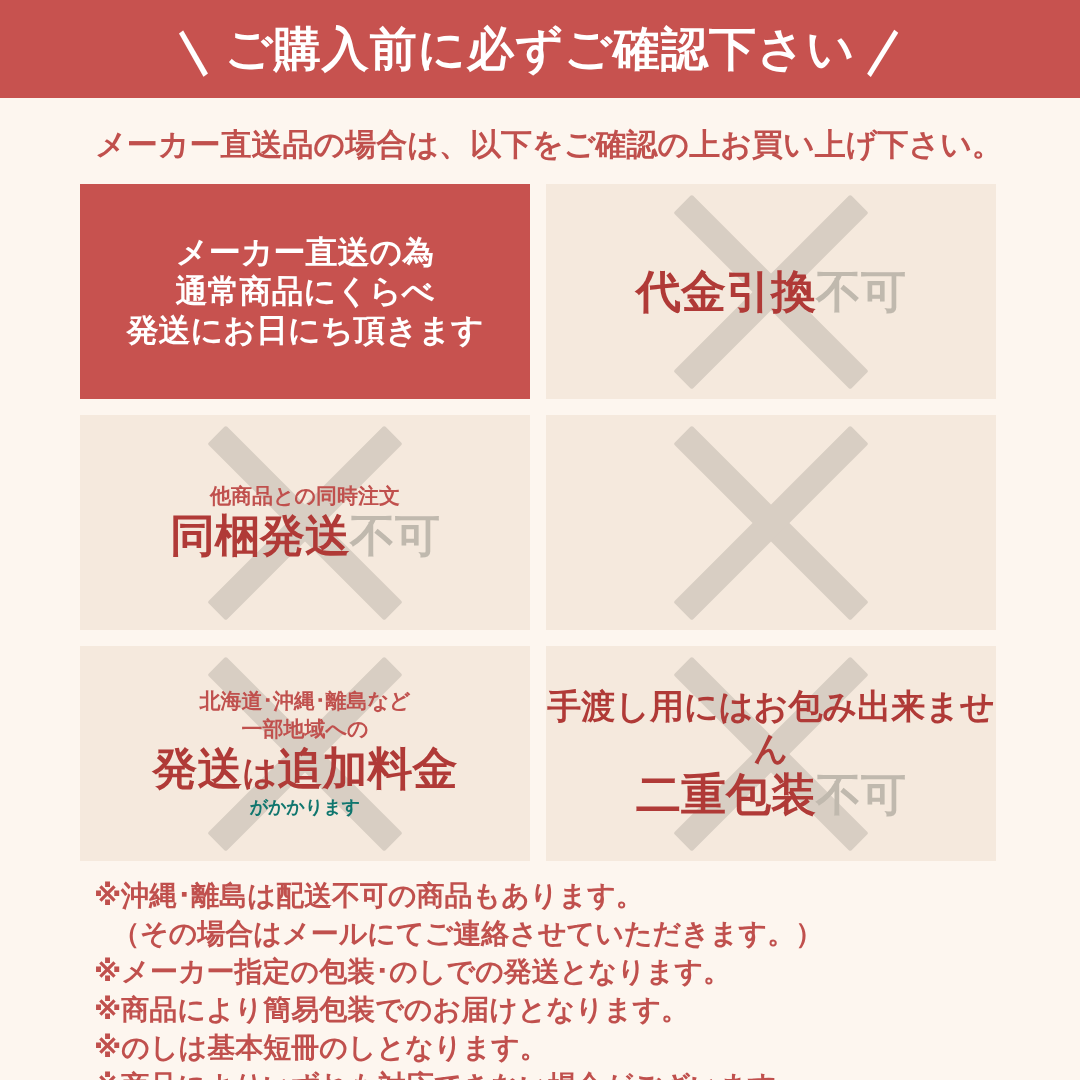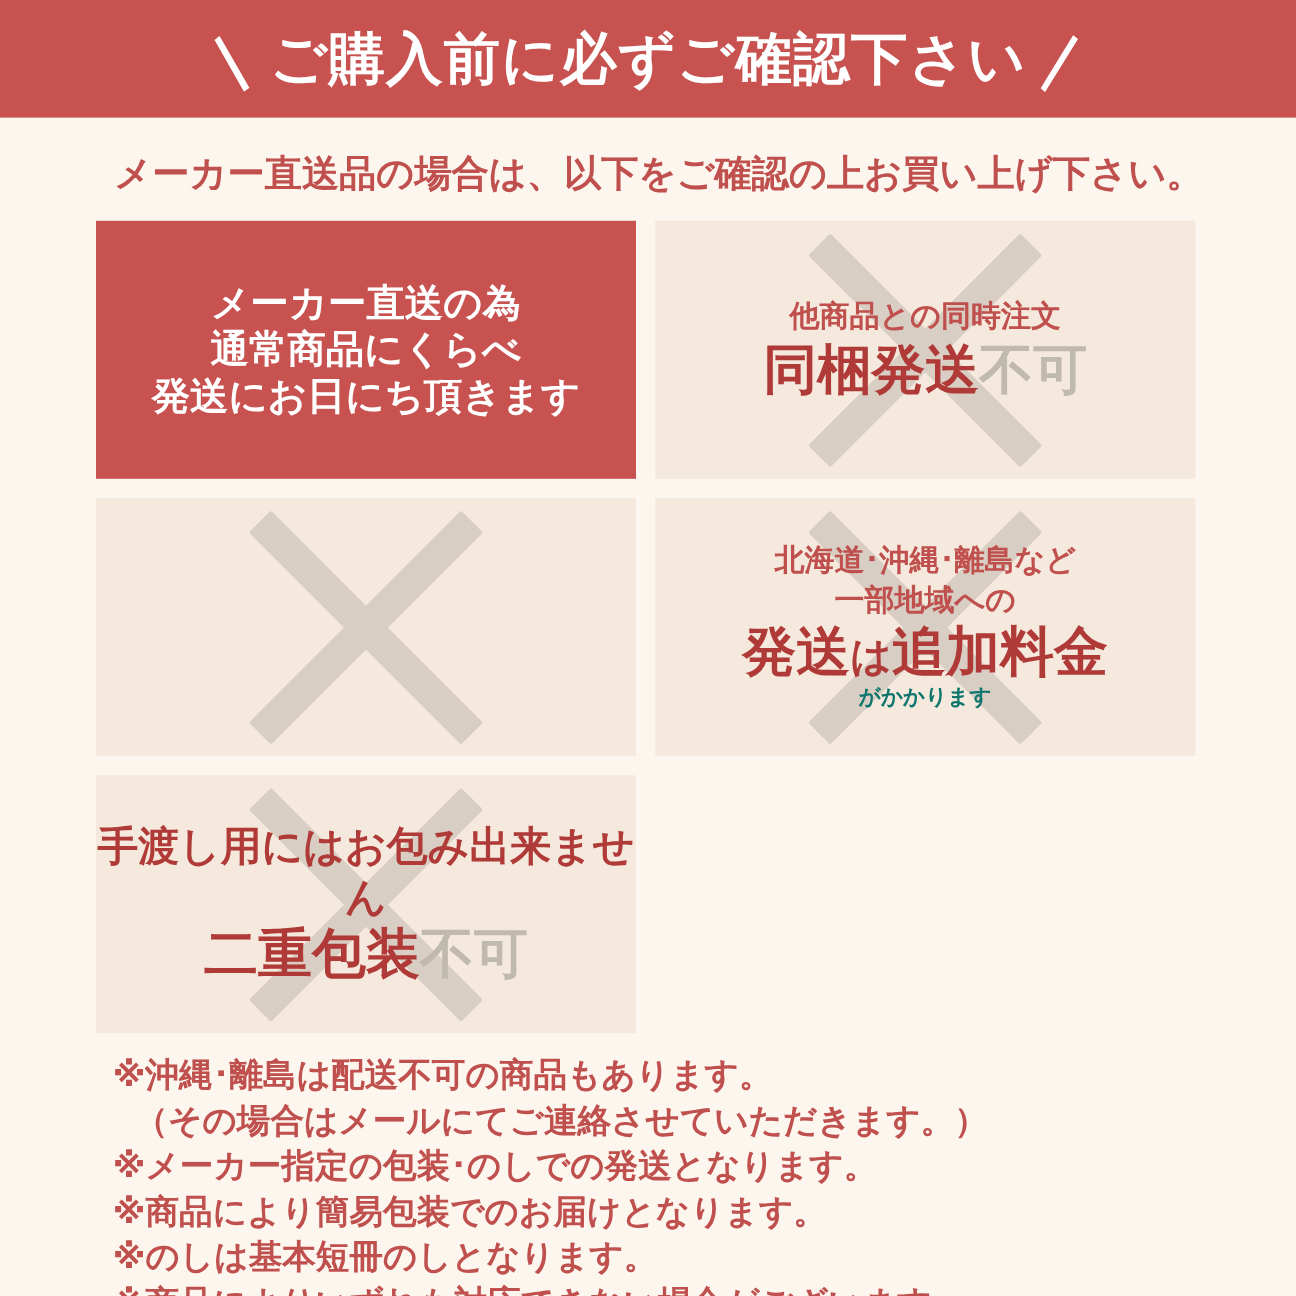--- a/index.html
+++ b/index.html
@@ -111,21 +111,21 @@
   }
 
   
   .t-white {
     color: #ffffff;
     font-size: 32px;
     font-weight: bold;
   }
   .t-small {
     color: #c0504d;
-    font-size: 25px;
+    font-size: 21px;
     font-weight: bold;
     margin-bottom: 2px;
   }
   .t-big {
     font-size: 45px;
     font-weight: bold;
     color: #b03a37;
     line-height: 1.15;
     white-space: nowrap;
   }
@@ -181,20 +181,31 @@
   <div class="grid">
 
     <div class="card filled">
       <div class="card-content">
         <div class="t-white">メーカー直送の為</div>
         <div class="t-white">通常商品にくらべ</div>
         <div class="t-white">発送にお日にち頂きます</div>
       </div>
     </div>
 
+    <div class="card">
+      <div class="cross">
+          <span class="a"></span>
+          <span class="b"></span>
+        </div>
+      <div class="card-content">
+        <div class="t-big">
+          <span>代金引換</span><span class="muted">不可</span>
+        </div>
+      </div>
+    </div>
 
     <div class="card">
       <div class="cross">
           <span class="a"></span>
           <span class="b"></span>
         </div>
       <div class="card-content">
         <div class="t-small">他商品との同時注文</div>
         <div class="t-big">
           <span>同梱発送</span><span class="muted">不可</span>

